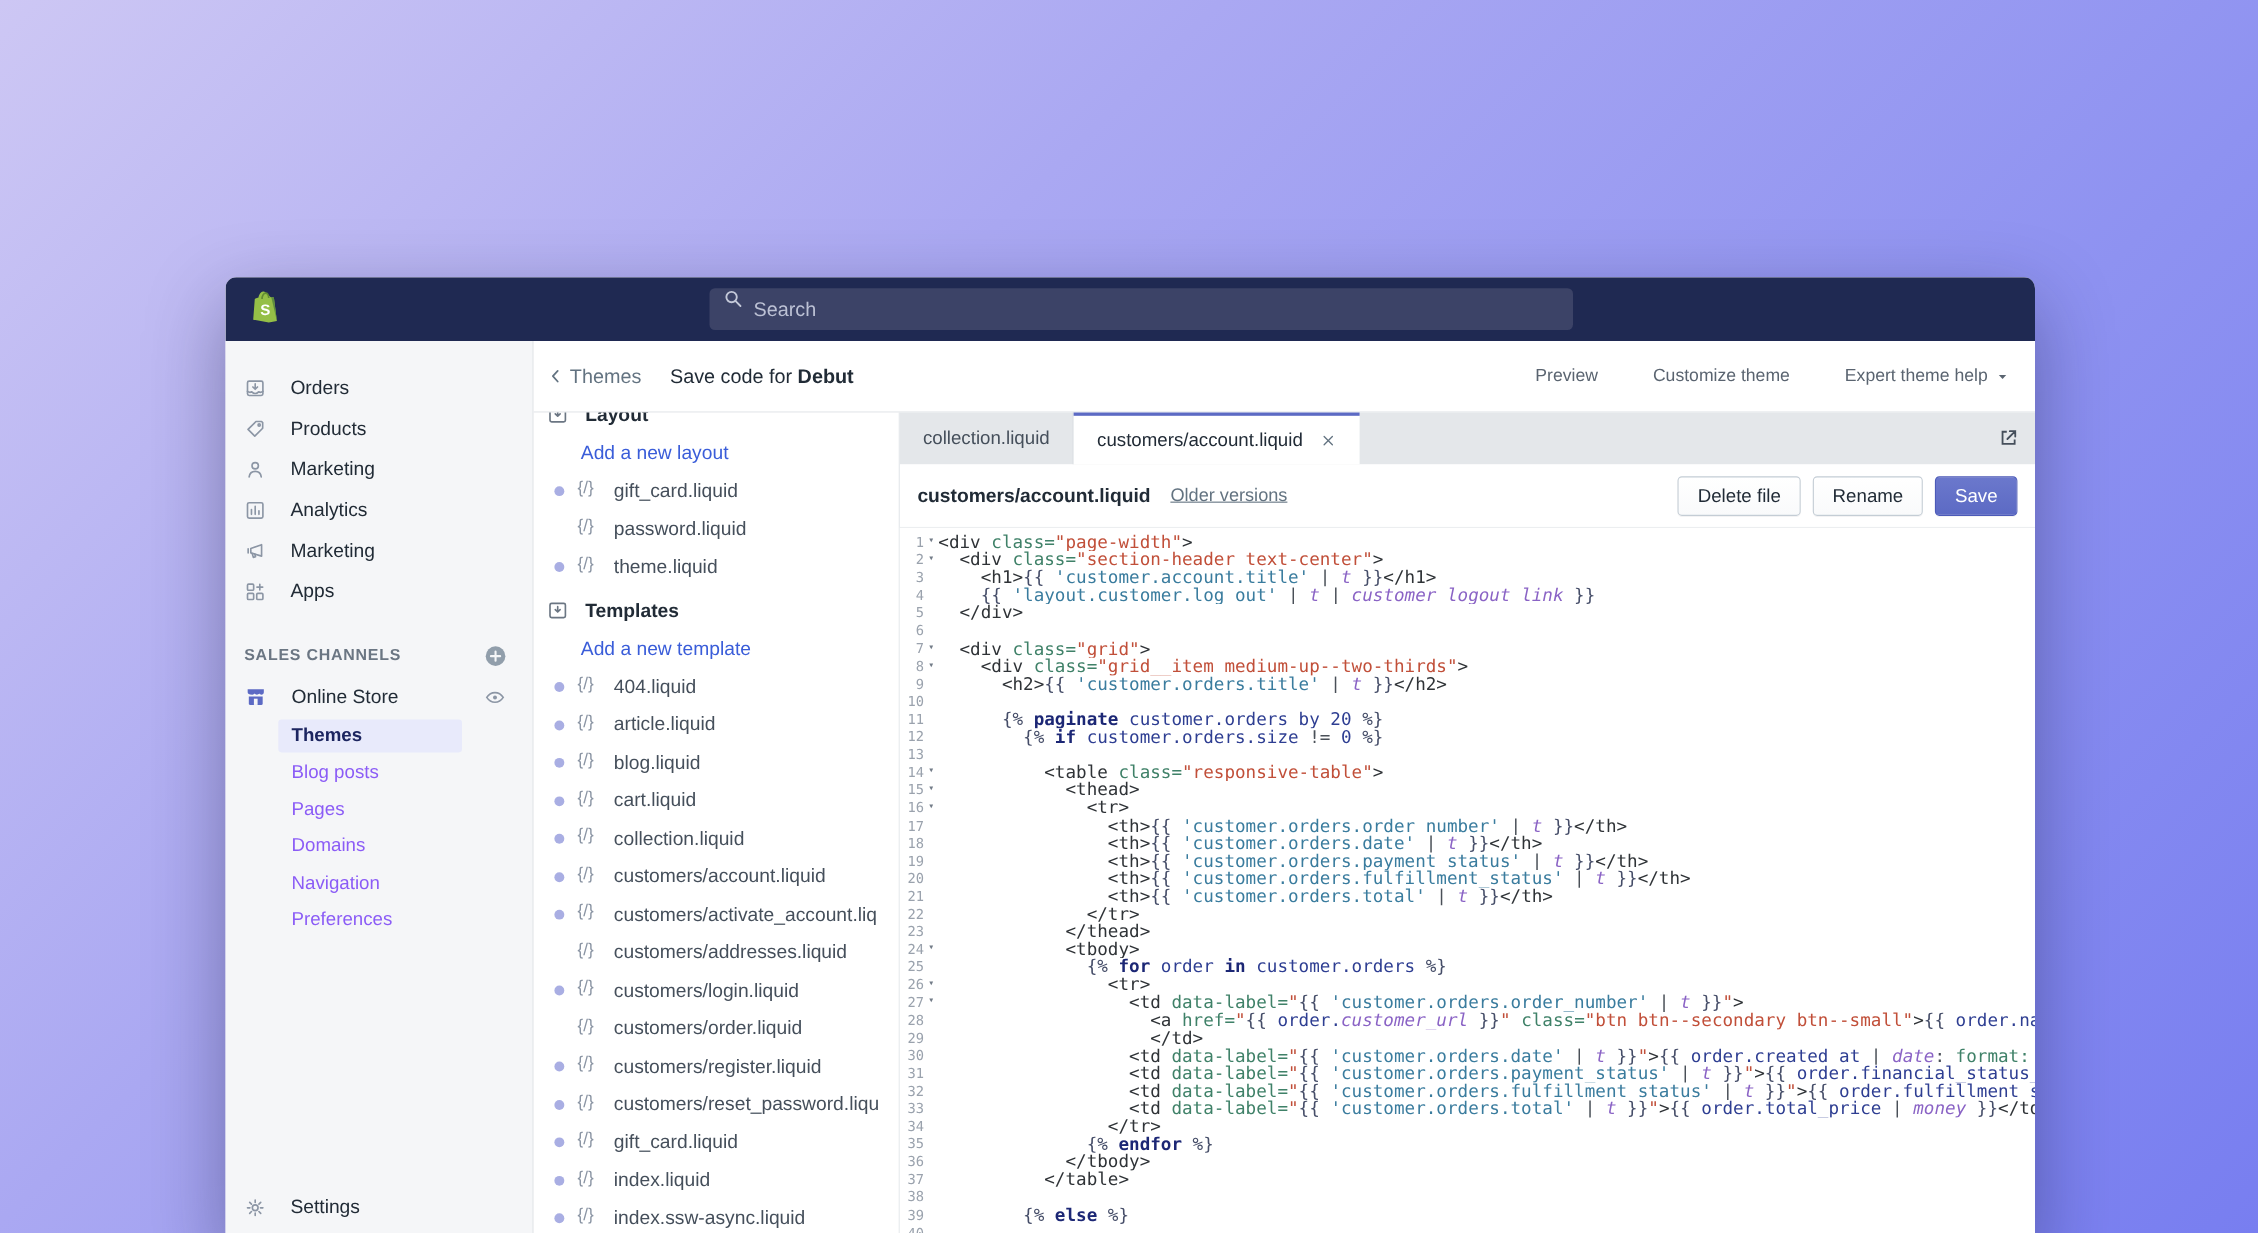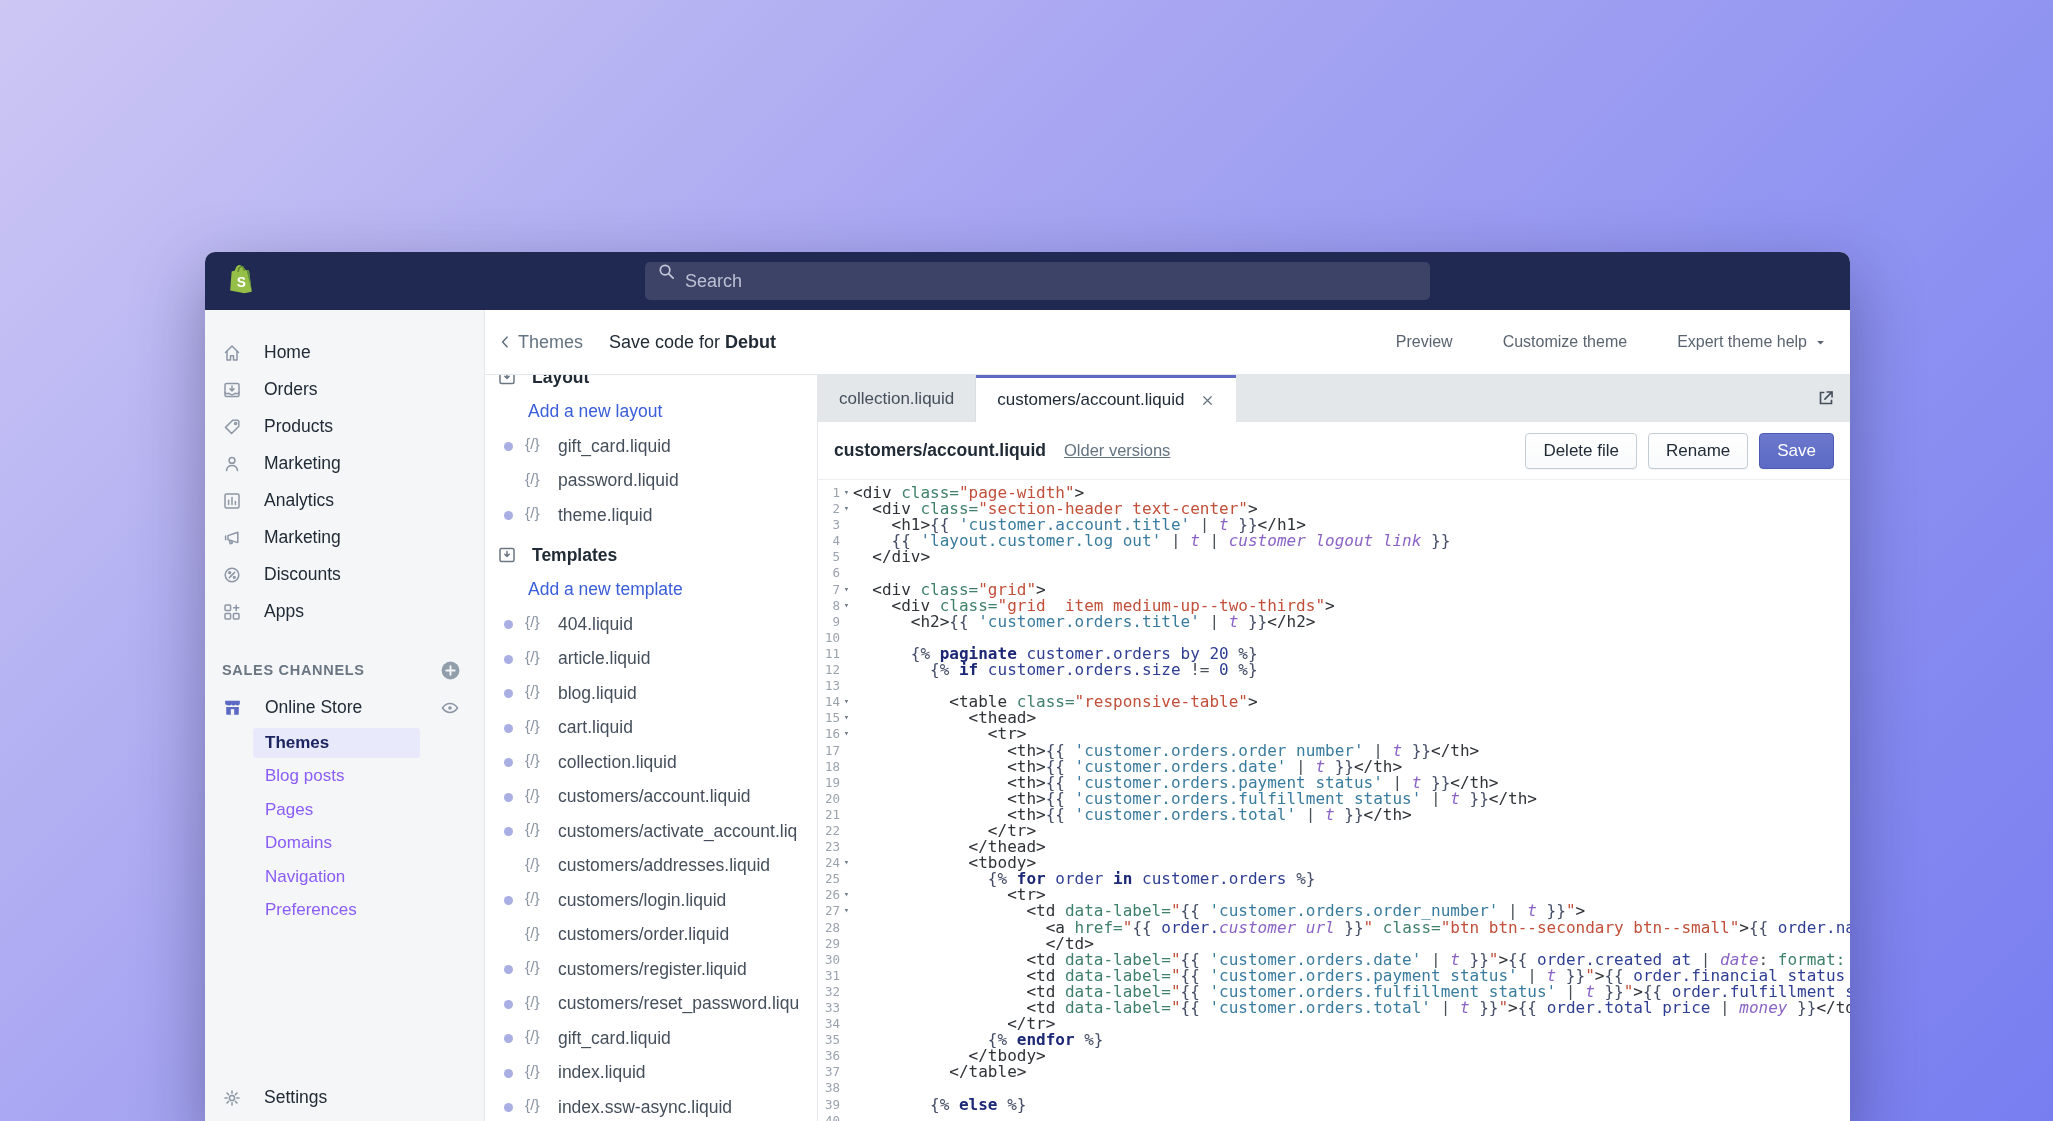--- a/index.html
+++ b/index.html
@@ -129,29 +129,20 @@
     </div>
   </div>
 
   <div class="app">
 
     <div class="sidebar">
       <div id="nav">
           <div class="nav-item">
             <span class="icon">
               <svg viewBox="0 0 20 20" fill="none" stroke="currentColor" stroke-width="1.5" stroke-linecap="round" stroke-linejoin="round">
-                <path d="M3.5 9.5 10 3l6.5 6.5"></path>
-                <path d="M5 8.5V17h3.5v-4.2h3V17H15V8.5"></path>
-              </svg>
-            </span>
-            <span>Home</span>
-          </div>
-          <div class="nav-item">
-            <span class="icon">
-              <svg viewBox="0 0 20 20" fill="none" stroke="currentColor" stroke-width="1.5" stroke-linecap="round" stroke-linejoin="round">
                 <rect x="3" y="3.5" width="14" height="13" rx="1.5"></rect>
                 <path d="M10 6v4.6M7.9 8.8 10 10.9l2.1-2.1"></path>
                 <path d="M3 12.8c1.9 1.5 3.9.4 3.9.4s1.4 1.5 3.1 1.5 3.1-1.5 3.1-1.5 2 1.1 3.9-.4"></path>
               </svg>
             </span>
             <span>Orders</span>
           </div>
           <div class="nav-item">
             <span class="icon">
               <svg viewBox="0 0 20 20" fill="none" stroke="currentColor" stroke-width="1.5" stroke-linecap="round" stroke-linejoin="round">
@@ -181,31 +172,20 @@
           </div>
           <div class="nav-item">
             <span class="icon">
               <svg viewBox="0 0 20 20" fill="none" stroke="currentColor" stroke-width="1.5" stroke-linecap="round" stroke-linejoin="round">
                 <path d="M15.8 4.2v10.4L6 11.6V7.6z"></path>
                 <path d="M3.6 7.9v3.8"></path>
                 <path d="M7.3 12.3l1 3.4 2-.6-.8-2.7"></path>
               </svg>
             </span>
             <span>Marketing</span>
-          </div>
-          <div class="nav-item">
-            <span class="icon">
-              <svg viewBox="0 0 20 20" fill="none" stroke="currentColor" stroke-width="1.5" stroke-linecap="round" stroke-linejoin="round">
-                <circle cx="10" cy="10" r="6.8"></circle>
-                <path d="M7.4 12.6l5.2-5.2"></path>
-                <circle cx="7.7" cy="7.7" r=".9"></circle>
-                <circle cx="12.3" cy="12.3" r=".9"></circle>
-              </svg>
-            </span>
-            <span>Discounts</span>
           </div>
           <div class="nav-item">
             <span class="icon">
               <svg viewBox="0 0 20 20" fill="none" stroke="currentColor" stroke-width="1.5" stroke-linecap="round" stroke-linejoin="round">
                 <rect x="3" y="3" width="5.6" height="5.6" rx="1"></rect>
                 <rect x="3" y="11.4" width="5.6" height="5.6" rx="1"></rect>
                 <rect x="11.4" y="11.4" width="5.6" height="5.6" rx="1"></rect>
                 <path d="M14.2 3.2v5.2M11.6 5.8h5.2"></path>
               </svg>
             </span>

